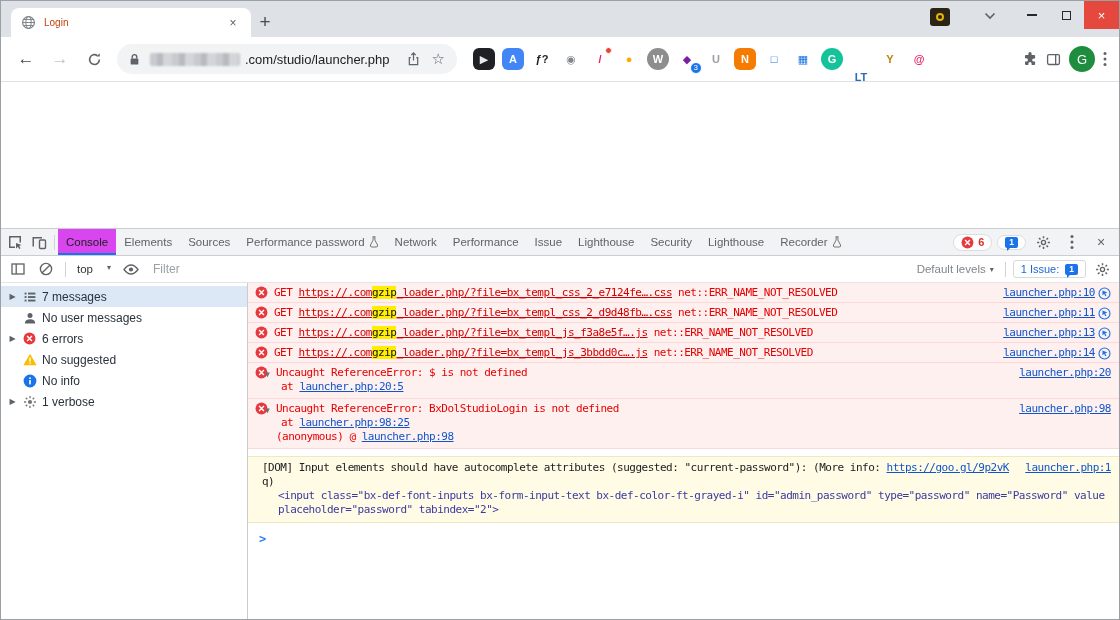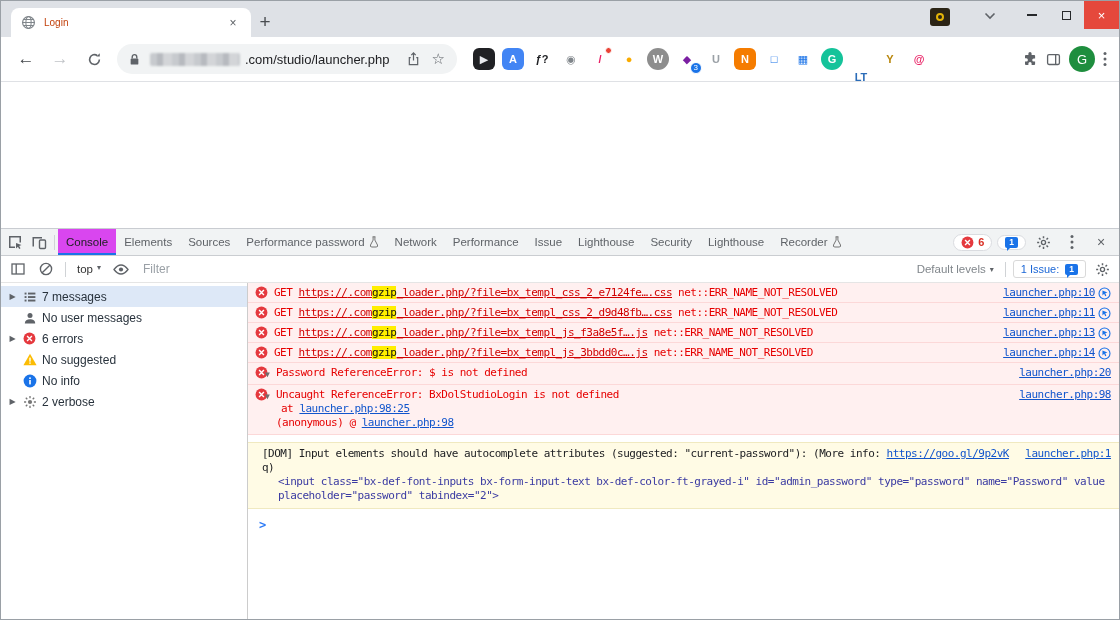--- a/index.html
+++ b/index.html
@@ -56,21 +56,21 @@
   .dt-tab{padding:0 8px;font-size:11.5px;color:#5f6368;display:flex;align-items:center;gap:4px;white-space:nowrap}
   .dt-tab.sel{color:#202124;box-shadow:inset 0 -2px 0 #1a73e8;background:#d946ef}
   .dt-right{margin-left:auto;display:flex;align-items:center;gap:5px;padding-right:4px}
   .dt-badge{display:flex;align-items:center;gap:4px;border:1px solid #dadce0;border-radius:11px;padding:1px 7px;background:#fff;font-size:11px}
   .err-count{color:#d93025;font-weight:bold}
   .bubble{position:relative;background:#1a73e8;color:#fff;font-size:8.5px;line-height:11px;padding:0 4px;border-radius:2px;font-weight:bold}
   .bubble::after{content:"";position:absolute;left:2px;bottom:-3px;border:2.5px solid transparent;border-top-color:#1a73e8;border-left-color:#1a73e8}
   .dt-close{font-size:14px;color:#5f6368}
 
   .dt-toolbar{height:27px;flex:none;background:#fff;border-bottom:1px solid #e5e5e5;display:flex;align-items:center;padding:0 5px;gap:4px}
-  .ctx{font-size:11.5px;color:#333;display:flex;align-items:flex-start;gap:4px;padding:0 4px}
+  .ctx{font-size:11.5px;color:#333;display:flex;align-items:flex-start;gap:14px;padding:0 4px}
   .dd{font-size:8px;color:#5f6368}
   .filter{border:none;outline:none;flex:1;min-width:40px;font-size:12px;color:#202124;background:transparent;height:18px;margin:0 6px}
   .filter::placeholder{color:#9aa0a6}
   .levels{font-size:11.5px;color:#80868b;display:flex;align-items:center;gap:4px;padding:0 4px;white-space:nowrap}
   .issue-pill{display:flex;align-items:center;gap:6px;border:1px solid #d9d9d9;border-radius:3px;padding:2px 7px;color:#1a66d6;font-size:11px;white-space:nowrap;background:#fff}
 
   .dt-body{flex:1;display:flex;min-height:0;background:#fff}
   .dt-side{width:247px;flex:none;border-right:1px solid #ccc;padding-top:3px;overflow:hidden}
   .side-row{height:21px;display:flex;align-items:center;padding:0 6px 0 7px;gap:5px;font-size:12px;color:#28323c}
   .side-row.sel{background:#dde8f7}
@@ -430,21 +430,21 @@
             <span class="side-lb" data-interactable="false">No info</span>
           </div>
           <div class="side-row" data-interactable="true">
             <span class="tri" data-interactable="false">▶</span>
             <span class="ic side-ic" data-interactable="false">
               <svg width="14" height="14" viewBox="0 0 16 16" fill="none" stroke="#757575">
                 <circle cx="8" cy="8" r="2.4" fill="#757575" stroke="none"></circle>
                 <path stroke-width="1.5" d="M8 1.2v2.4M8 12.4v2.4M1.2 8h2.4M12.4 8h2.4M3.2 3.2l1.7 1.7M11.1 11.1l1.7 1.7M3.2 12.8l1.7-1.7M11.1 4.9l1.7-1.7"></path>
               </svg>
             </span>
-            <span class="side-lb" data-interactable="false">2 verbose</span>
+            <span class="side-lb" data-interactable="false">1 verbose</span>
           </div>
         </div>
       <div class="dt-main" id="consoleMain" data-interactable="false">
           <div class="c-row" data-interactable="false">
             <span class="ic abs-ic" data-interactable="false">
               <svg width="13" height="13" viewBox="0 0 14 14">
                 <circle cx="7" cy="7" r="6.4" fill="#e5393e"></circle>
                 <path d="M4.4 4.4l5.2 5.2M9.6 4.4L4.4 9.6" stroke="#fff" stroke-width="1.5"></path>
               </svg>
             </span>
@@ -515,25 +515,26 @@
           </div>
           <div class="c-exc" data-interactable="false">
             <span class="ic abs-ic" data-interactable="false">
               <svg width="13" height="13" viewBox="0 0 14 14">
                 <circle cx="7" cy="7" r="6.4" fill="#e5393e"></circle>
                 <path d="M4.4 4.4l5.2 5.2M9.6 4.4L4.4 9.6" stroke="#fff" stroke-width="1.5"></path>
               </svg>
             </span>
             <span class="texp" data-interactable="true">▼</span>
             <div class="exc-l1" data-interactable="false">
-              <span class="c-red" data-interactable="false">Password ReferenceError: $ is not defined</span>
+              <span class="c-red" data-interactable="false">Uncaught ReferenceError: $ is not defined</span>
               <span class="src-col" data-interactable="false">
                 <a class="c-blink" data-interactable="true">launcher.php:20</a>
               </span>
             </div>
+            <div class="exc-at" data-interactable="false"><span class="c-red" data-interactable="false">at </span><a class="c-blink" data-interactable="true">launcher.php:20:5</a></div>
           </div>
           <div class="c-exc" data-interactable="false">
             <span class="ic abs-ic" data-interactable="false">
               <svg width="13" height="13" viewBox="0 0 14 14">
                 <circle cx="7" cy="7" r="6.4" fill="#e5393e"></circle>
                 <path d="M4.4 4.4l5.2 5.2M9.6 4.4L4.4 9.6" stroke="#fff" stroke-width="1.5"></path>
               </svg>
             </span>
             <span class="texp" data-interactable="true">▼</span>
             <div class="exc-l1" data-interactable="false">

